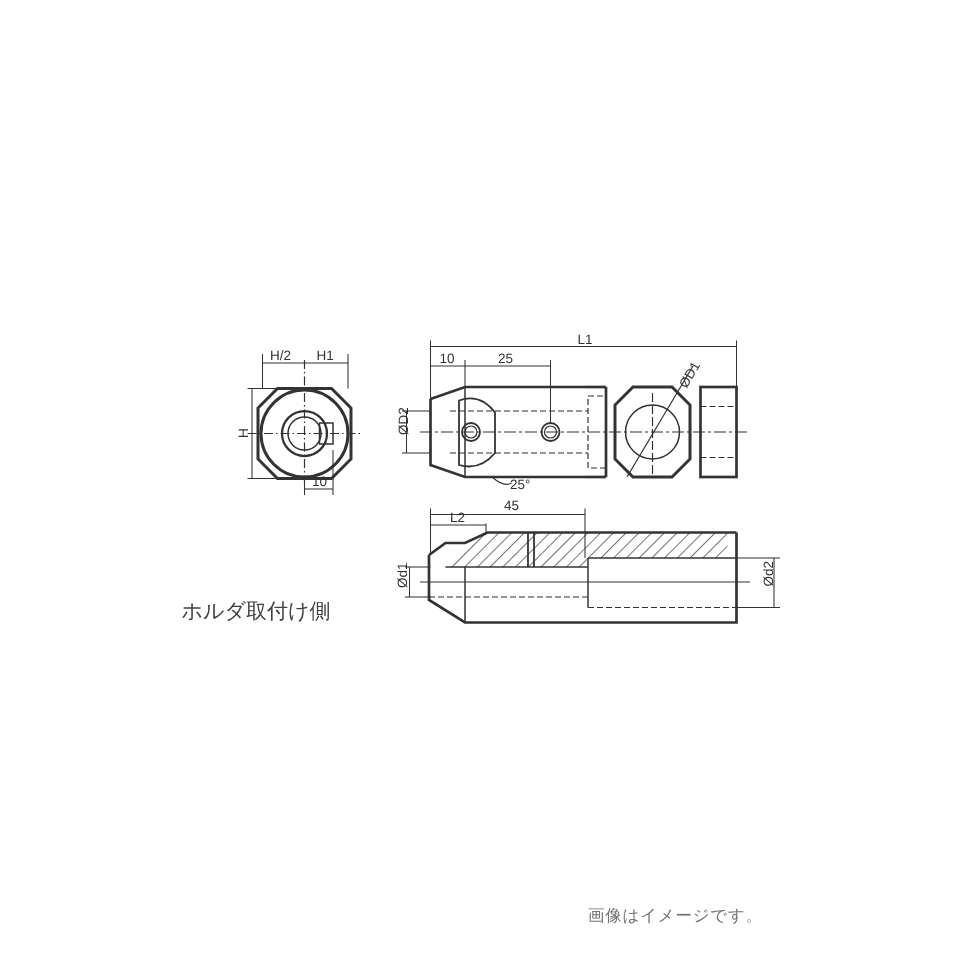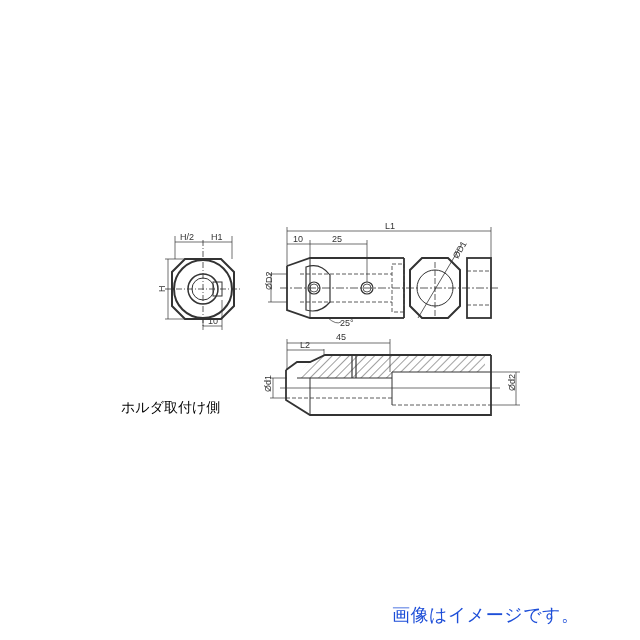--- a/index.html
+++ b/index.html
@@ -1,20 +1,20 @@
 <!DOCTYPE html>
 <html><head>
 <meta charset="utf-8">
 <style>
   html, body { margin:0; padding:0; background:#ffffff; }
   body { width:640px; height:640px; position:relative; overflow:hidden; font-family:"DejaVu Sans", sans-serif; }
   #drawing { position:absolute; left:0; top:0; width:640px; height:640px; }
   .dim-text { font-family:"Liberation Sans", sans-serif; font-size:9px; fill:#333; }
-  .caption { position:absolute; left:121px; top:399px; font-size:14px; color:#000000; font-family:"DejaVu Sans", sans-serif; }
-  .notice { position:absolute; left:392px; top:603px; font-size:18px; color:#1d4ed8; font-family:Liberation Mono, monospace; letter-spacing:0.5px; }
+  .caption { position:absolute; left:121px; top:399px; font-size:14px; color:#404040; font-family:"DejaVu Sans", sans-serif; }
+  .notice { position:absolute; left:392px; top:603px; font-size:11px; color:#737373; font-family:Liberation Mono, monospace; letter-spacing:0.5px; }
 </style>
 </head>
 <body>
 
 <svg id="drawing" viewBox="0 0 640 640" xmlns="http://www.w3.org/2000/svg">
   <defs>
     <pattern id="hatch" width="6" height="6" patternUnits="userSpaceOnUse" patternTransform="rotate(45)">
       <line x1="0" y1="0" x2="0" y2="6" stroke="#444" stroke-width="1"></line>
     </pattern>
   </defs>

